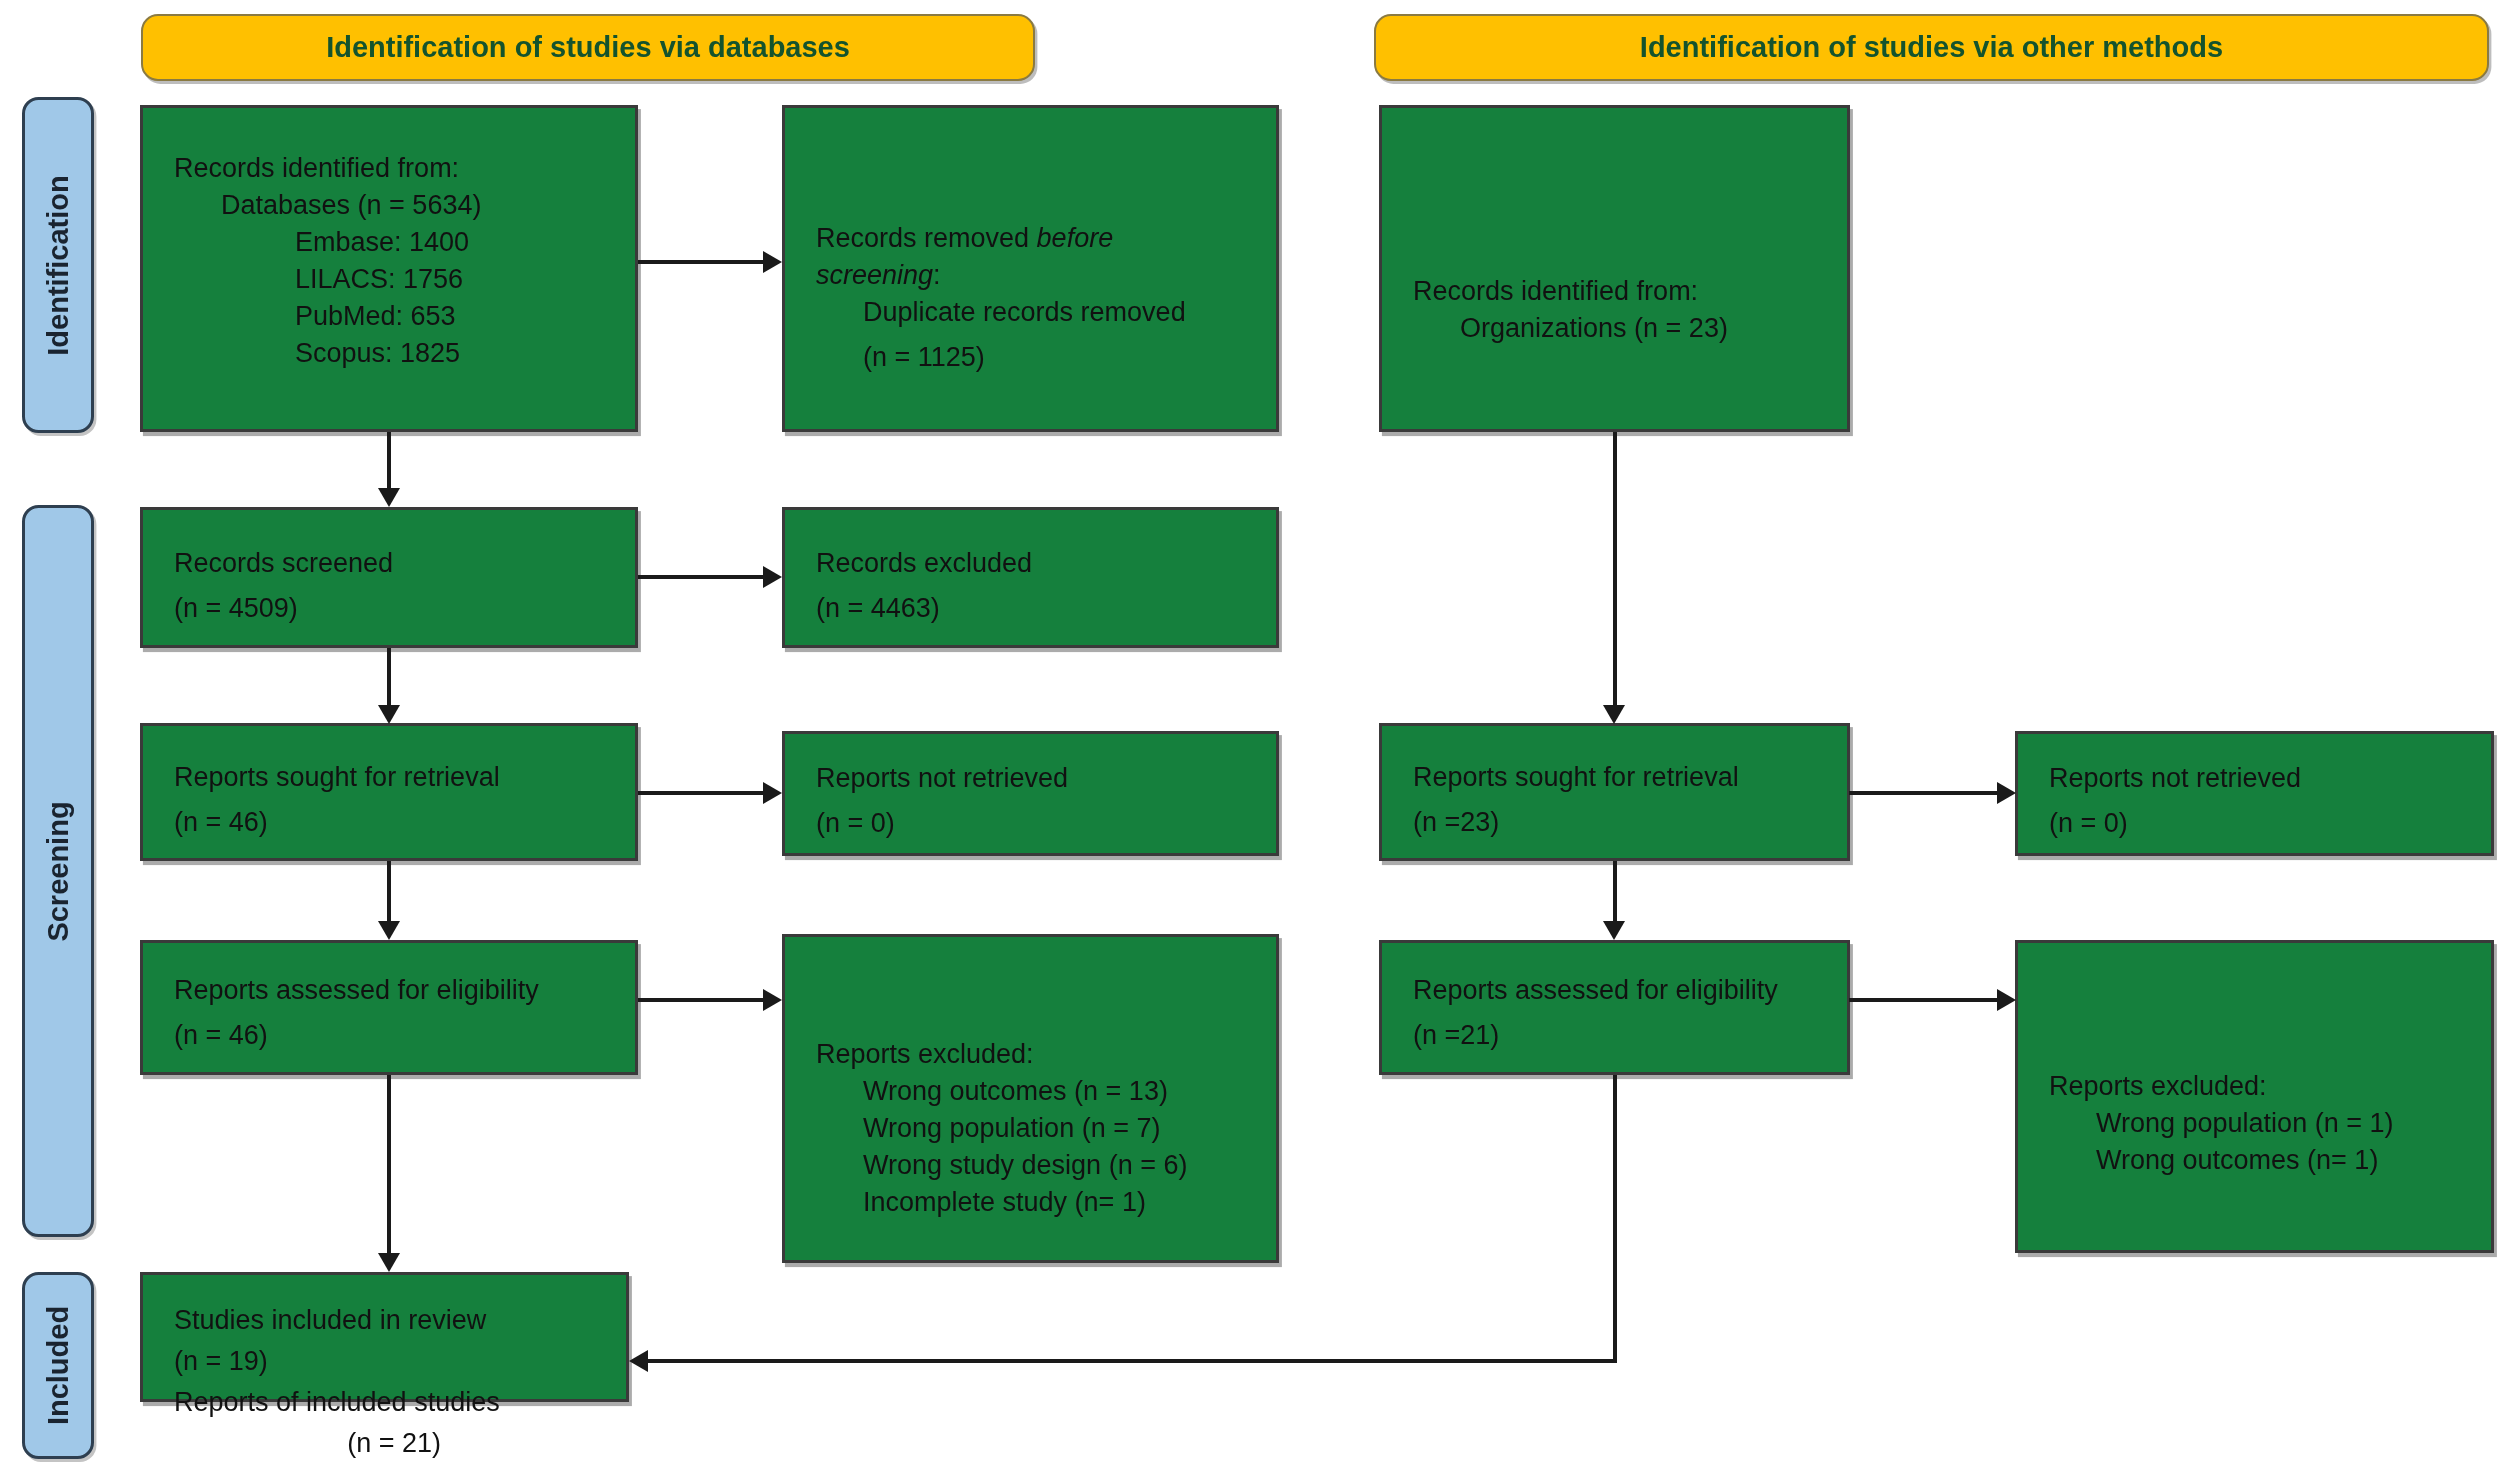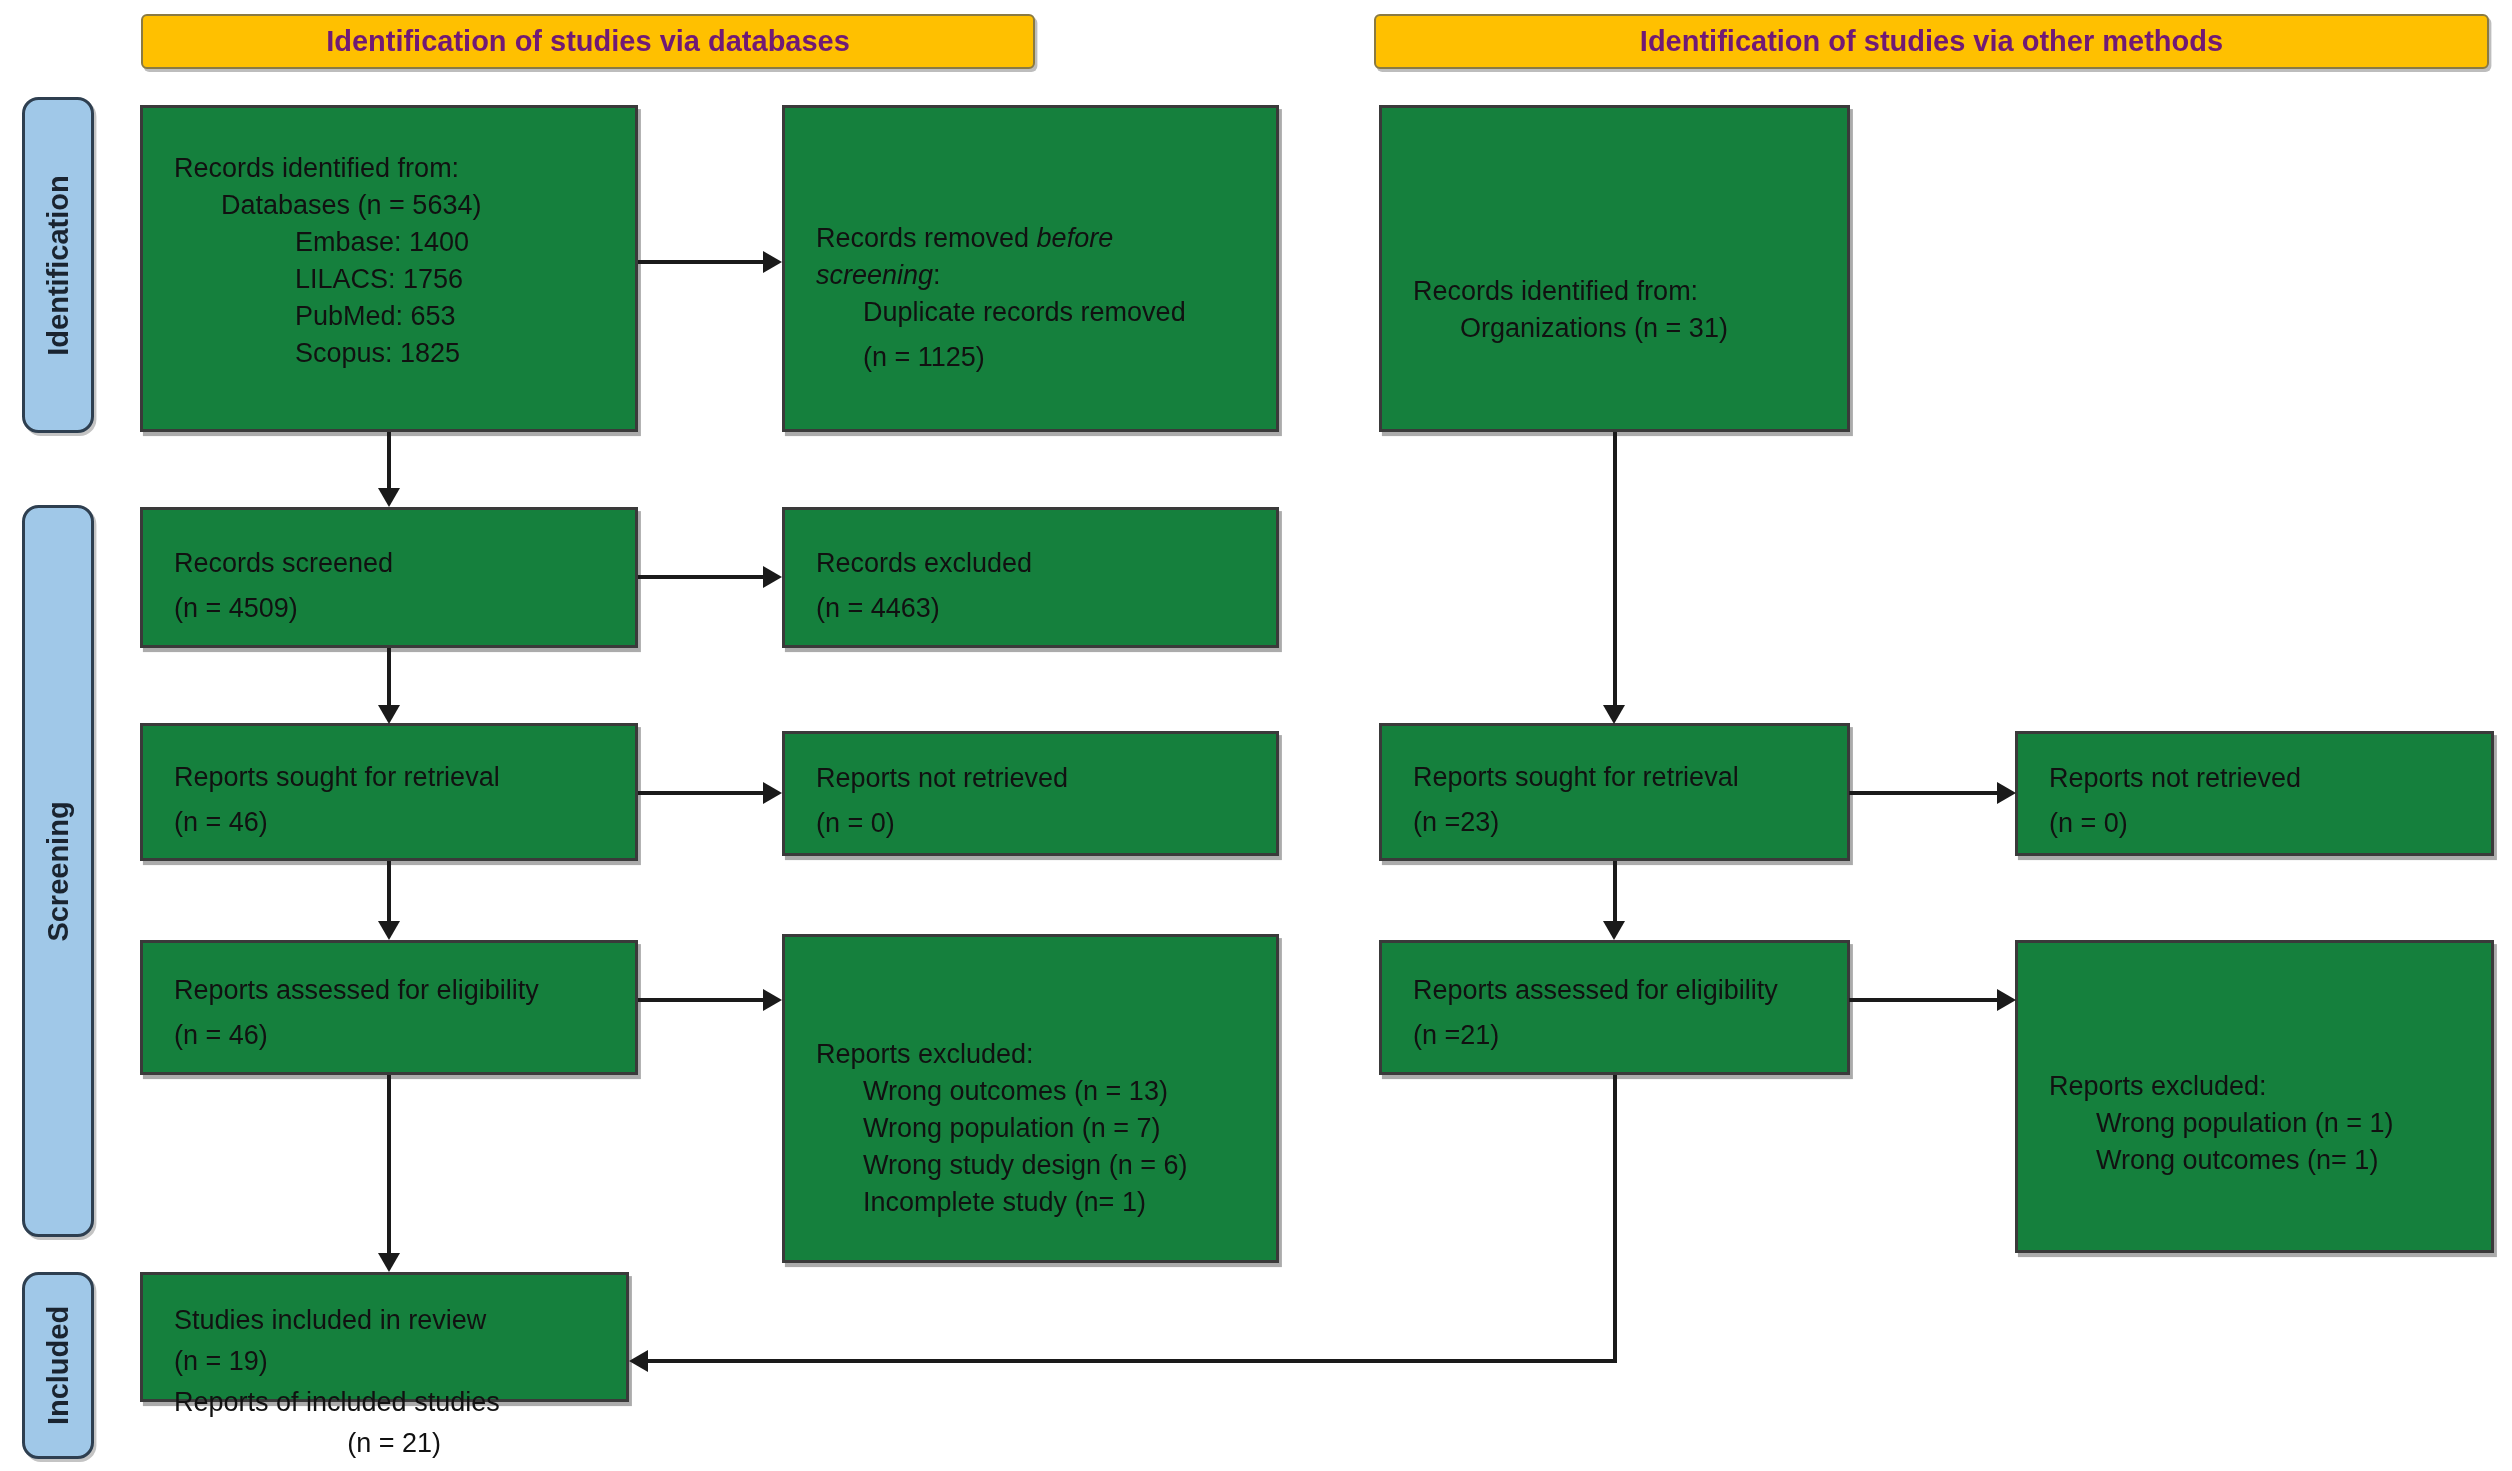--- a/index.html
+++ b/index.html
@@ -14,31 +14,31 @@
     position: relative;
     width: 2512px;
     height: 1472px;
     background: #ffffff;
     overflow: hidden;
   }
 
   
   .gold-header {
     position: absolute;
-    height: 55px;
+    height: 67px;
     background: #FFC000;
     border: 2.9px solid #8a7a42;
-    border-radius: 6px;
+    border-radius: 17px;
     box-shadow: 2.4px 2.9px 0 #bdbdbd;
     display: flex;
     align-items: center;
     justify-content: center;
     font-size: 29px;
     font-weight: bold;
-    color: #701a75;
+    color: #14532d;
     box-sizing: border-box;
   }
 
   
   .stage-tab {
     position: absolute;
     left: 22.4px;
     width: 72px;
     background: #A0C8E8;
     border: 3.5px solid #2E3F50;
@@ -126,21 +126,21 @@
 
   <div class="fbox" style="left:782px; top:105px; width:497px; height:327px; padding-top:112px;">
     <div class="line"><span>Records removed </span><em>before</em></div>
     <div class="line"><em>screening</em><span>:</span></div>
     <div class="line ind1">Duplicate records removed</div>
     <div class="line ind1 gap-top">(n = 1125)</div>
   </div>
 
   <div class="fbox" style="left:1379px; top:105px; width:471px; height:327px; padding-top:165px;">
     <div class="line">Records identified from:</div>
-    <div class="line ind1">Organizations (n = 31)</div>
+    <div class="line ind1">Organizations (n = 23)</div>
   </div>
 
   <div class="fbox lh-wide" style="left:140px; top:507px; width:498px; height:141px; padding-top:31px;">
     <div class="line">Records screened</div>
     <div class="line">(n = 4509)</div>
   </div>
   <div class="fbox lh-wide" style="left:782px; top:507px; width:497px; height:141px; padding-top:31px;">
     <div class="line">Records excluded</div>
     <div class="line">(n = 4463)</div>
   </div>

